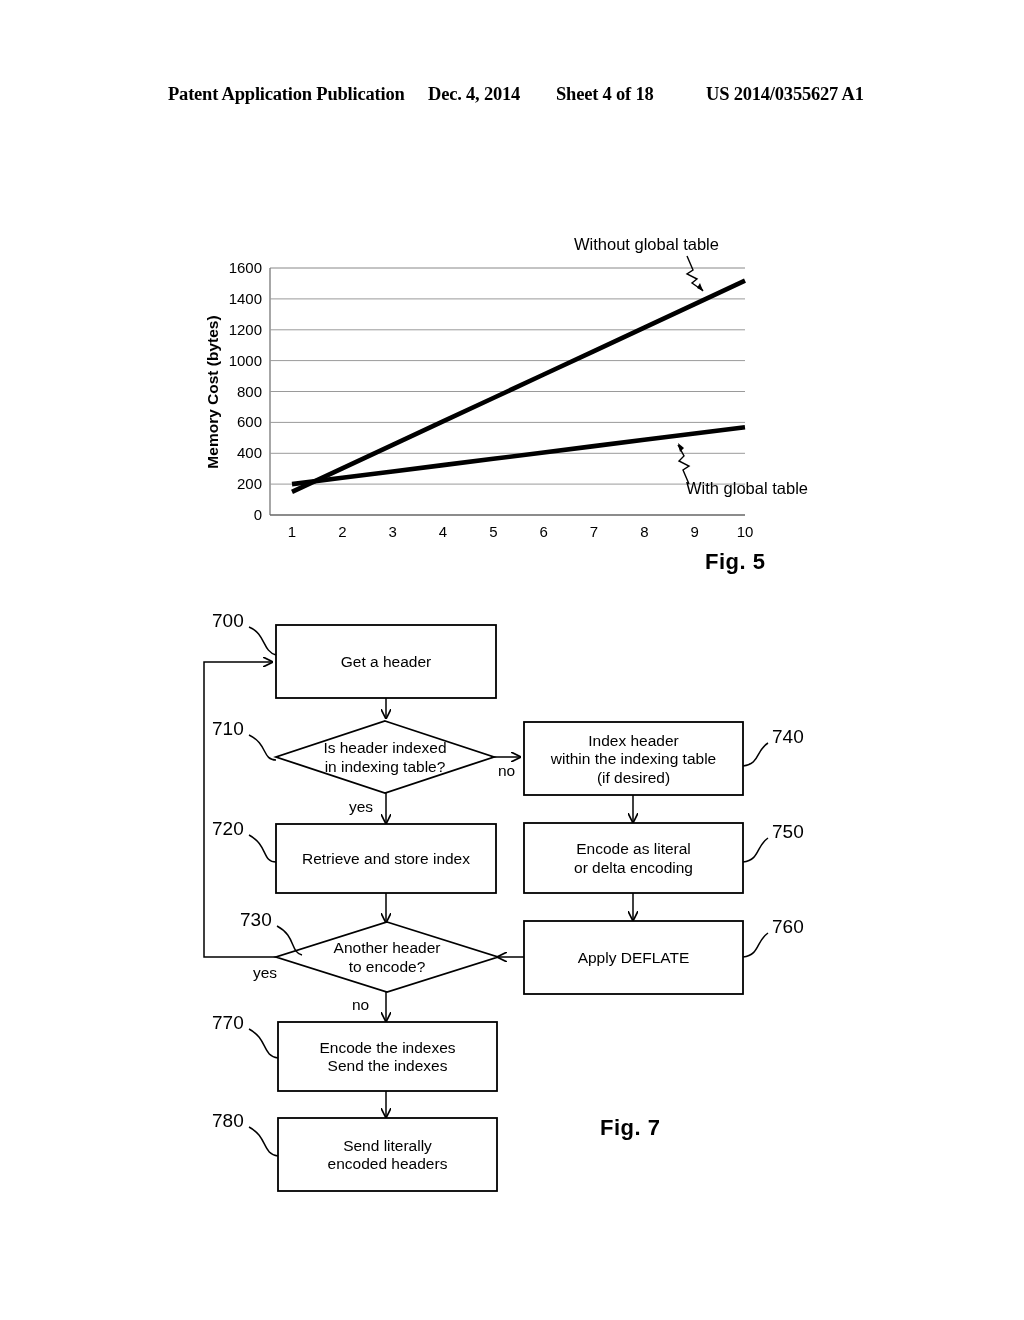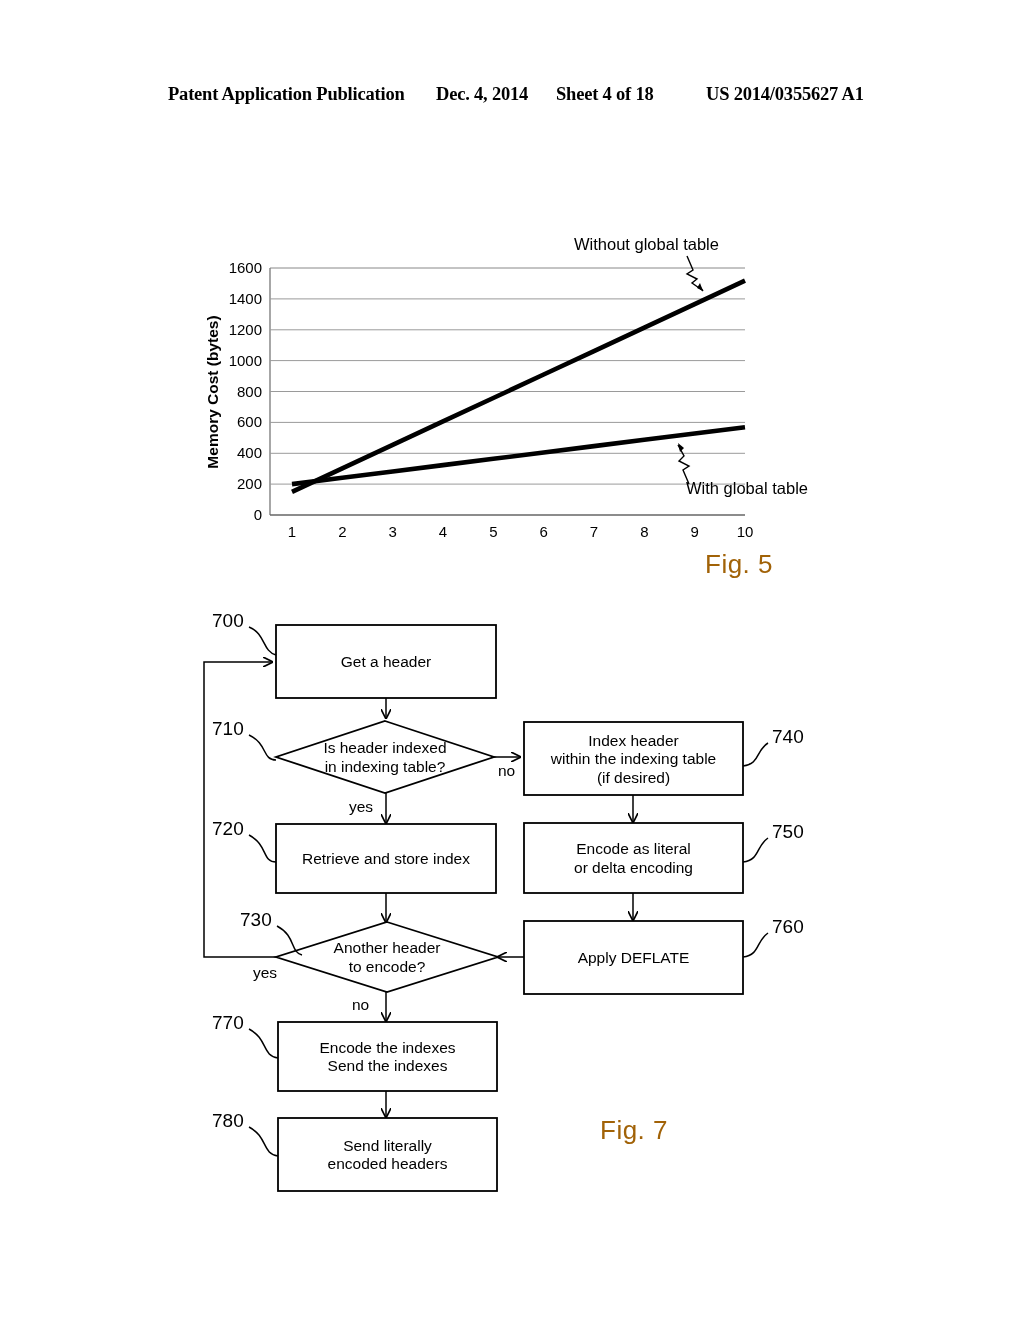--- a/index.html
+++ b/index.html
@@ -22,39 +22,40 @@
     width: 1024px;
     display: flex;
     align-items: baseline;
     font-family: "Liberation Serif", serif;
     font-weight: bold;
     font-size: 18.5px;
     letter-spacing: -0.2px;
     white-space: nowrap;
   }
   #page-header .hdr-pub   { position: absolute; left: 132px; margin-left: 36px; }
-  #page-header .hdr-date  { position: absolute; left: 428px; margin-left: 8px; }
+  #page-header .hdr-date  { position: absolute; left: 428px; }
   #page-header .hdr-sheet { position: absolute; left: 556px; }
   #page-header .hdr-pat   { position: absolute; left: 706px; }
 
   
   #figure5 {
     position: absolute;
     left: 0; top: 0;
     width: 1024px; height: 600px;
   }
   #chart-svg { position: absolute; left: 0; top: 0; }
 
   .fig-caption {
     position: absolute;
     font-family: "Liberation Sans", sans-serif;
-    font-size: 26px;
+    font-size: 22px;
     letter-spacing: 0.5px;
-    color: #a16207;
+    color: #000000;
     white-space: nowrap;
+    font-weight: bold;
   }
   #fig5-caption { left: 705px; top: 549px; }
   #fig7-caption { left: 600px; top: 1086px; margin-top: 29px; }
 
   
   #figure7 {
     position: absolute;
     left: 0; top: 0;
     width: 1024px; height: 1320px;
   }

